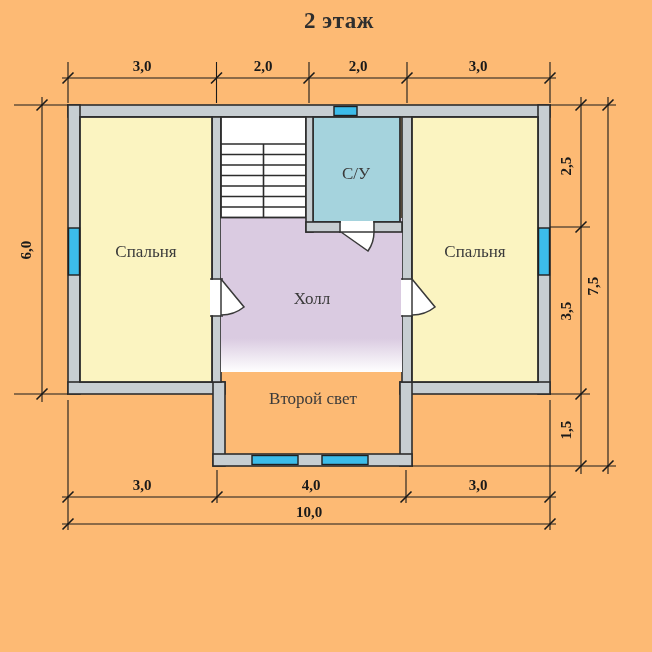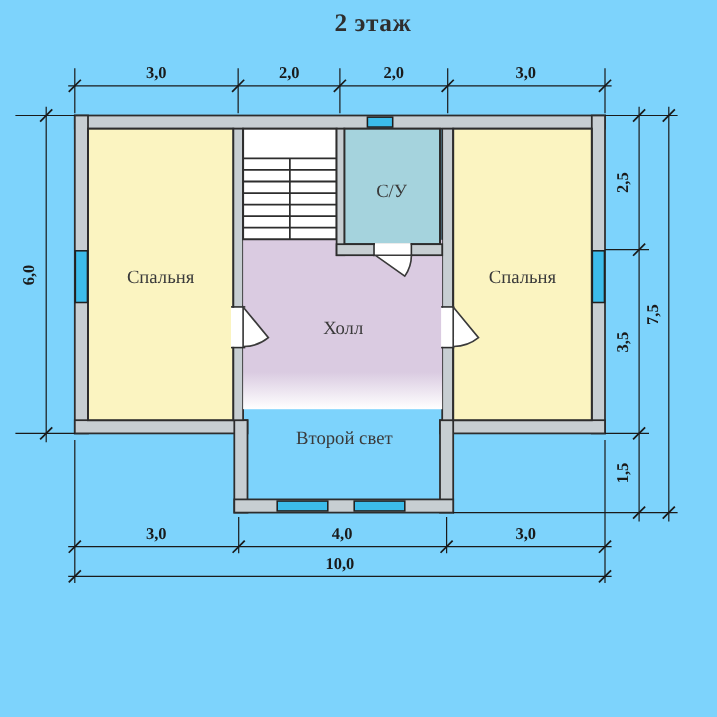--- a/index.html
+++ b/index.html
@@ -1,16 +1,16 @@
 <!DOCTYPE html>
 <html><head>
 <meta charset="utf-8">
 <style>
   html,body{margin:0;padding:0;background:#ffffff;}
-  #canvas{position:relative;width:652px;height:652px;background:#7dd3fc;overflow:hidden;
+  #canvas{position:relative;width:652px;height:652px;background:#fdba74;overflow:hidden;
           font-family:"Liberation Serif","DejaVu Serif",serif;}
   #plan-title{position:absolute;left:0;top:8px;width:678px;text-align:center;
               font-size:23px;font-weight:bold;color:#2e2e2e;letter-spacing:.5px;}
   svg{position:absolute;left:0;top:0;}
   .wall{fill:#C7CED2;stroke:#2D2D2D;stroke-width:1.6;}
   .room{stroke:#2D2D2D;stroke-width:1.8;}
   .stairs-bg{fill:#FFFFFF;stroke:#2D2D2D;stroke-width:1.8;}
   .stair-line{stroke:#2D2D2D;stroke-width:1.6;fill:none;}
   .window{fill:#3CBCEA;stroke:#1F1F1F;stroke-width:1.4;}
   .door-open{fill:#FFFFFF;stroke:none;}

